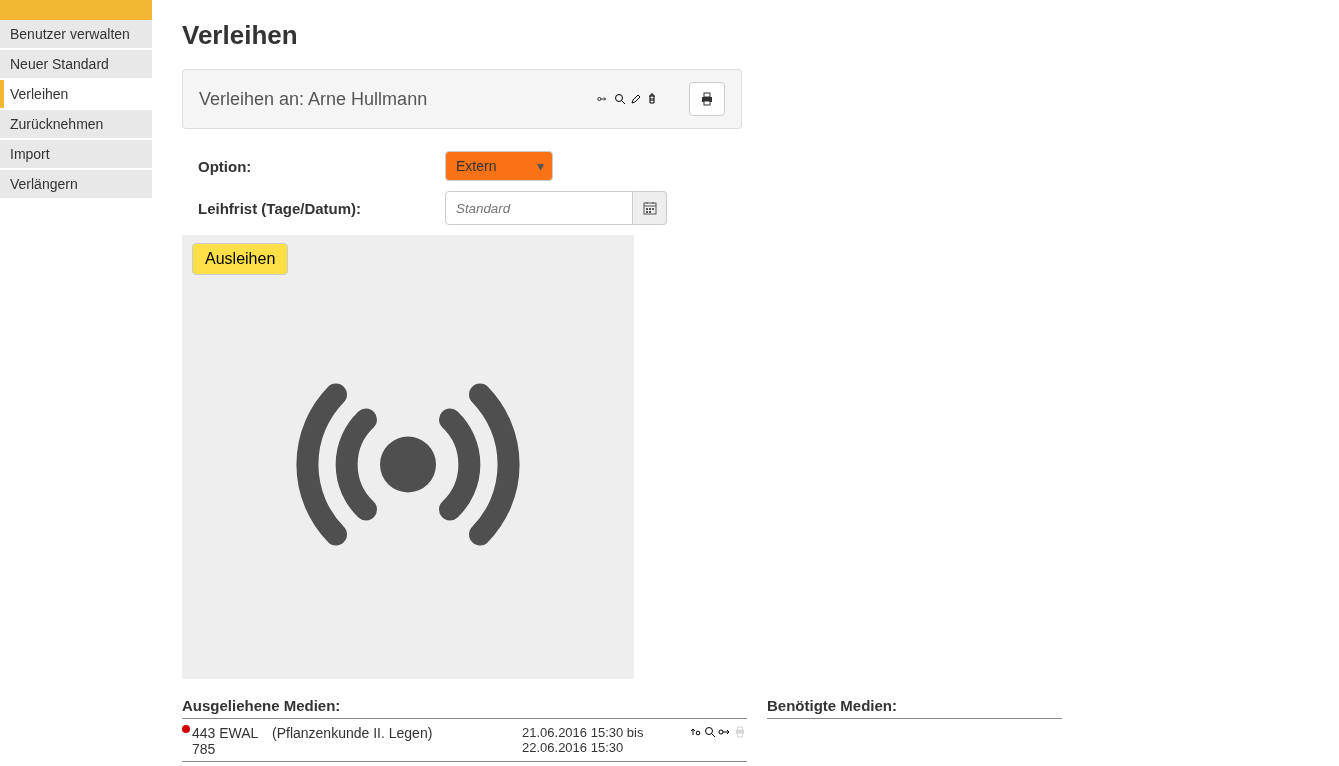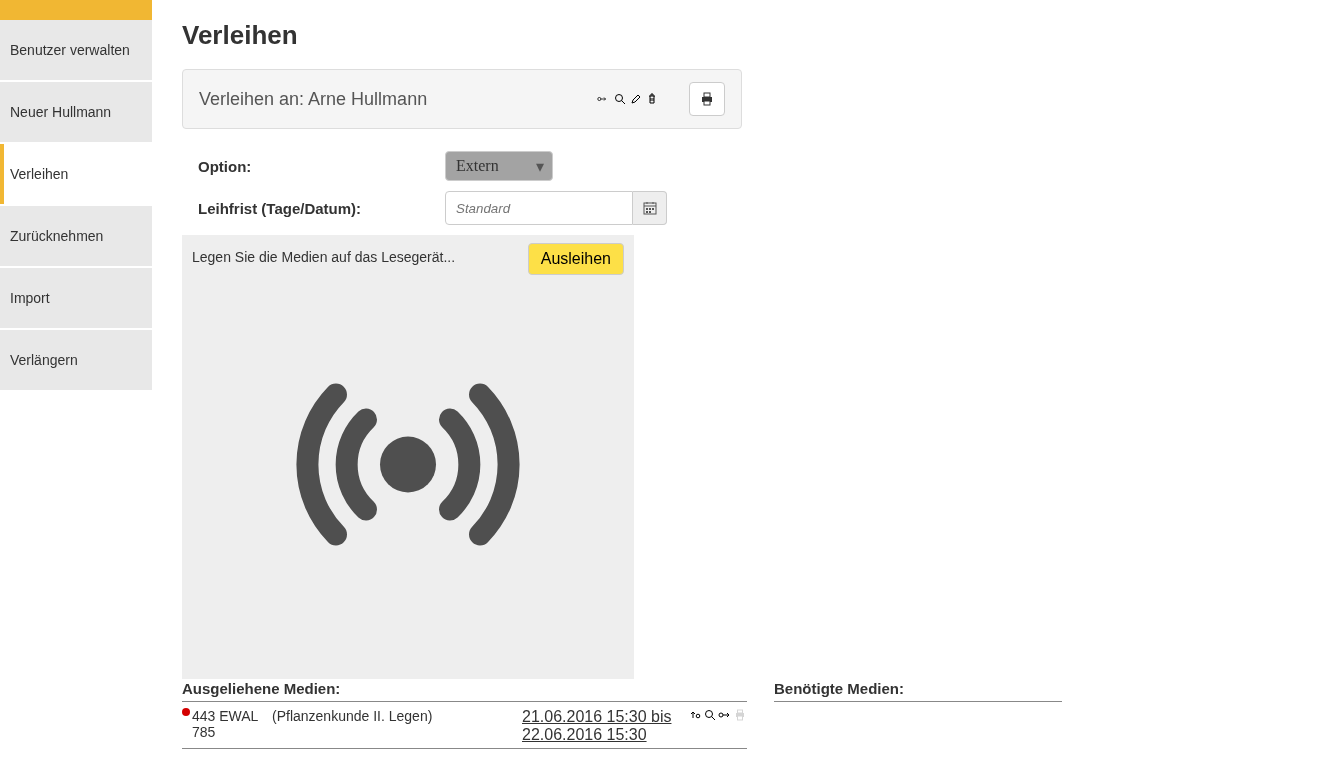--- a/index.html
+++ b/index.html
@@ -14,21 +14,21 @@
   .sidebar {
     width: 152px;
     flex-shrink: 0;
   }
   .sidebar-accent {
     height: 20px;
     background: #f1b733;
   }
   .side-item {
     background: #e8e8e8;
-    padding: 22px 10px;
+    padding: 6px 10px;
     margin-bottom: 2px;
     font-size: 14px;
     cursor: pointer;
     color: #333;
   }
   .side-item.active {
     background: #fff;
     border-left: 4px solid #f1b733;
     padding-left: 6px;
   }
@@ -77,28 +77,27 @@
     width: 36px; height: 34px;
     display:flex;align-items:center;justify-content:center;
     cursor:pointer;
     margin-left: 6px;
   }
   .form-area { margin: 22px 0 0 16px; width: 560px; }
   .form-row { display:flex; align-items:center; margin-bottom: 10px; gap: 12px; }
   .form-label { width: 235px; font-weight:bold; font-size:15px; }
   .select {
     border:1px solid #ccc; border-radius:4px;
-    background:#a3a3a3;
+    background:#f97316;
     height:30px; width:108px;
     padding: 0 24px 0 10px;
     position:relative;
     cursor:pointer;
     display:flex;align-items:center;
-    font-size:16px;
-    font-family:Liberation Serif, serif;
+    font-size:14px;
   }
   .select::after{
     content:"▾"; position:absolute; right:8px; color:#555;
   }
   .input-group { display:flex; }
   .text-input {
     border:1px solid #ccc; border-radius:4px 0 0 4px;
     height:34px; width:188px; padding:0 10px;
     font-style:italic; color:#999;
     background:#fff;
@@ -122,49 +121,49 @@
   .btn {
     border:1px solid #ccc; background:#fde047;
     border-radius:4px; padding:6px 12px;
     cursor:pointer; font-size:16px;
   }
   .rfid-icon {
     position:absolute; left:50%; top:52%;
     transform:translate(-50%,-50%);
     color:#4f4f4f;
   }
-  .bottom { display:flex; gap:27px; margin-top:1px; width: 880px;}
+  .bottom { display:flex; gap:20px; margin-top:18px; width: 880px;}
   .col { }
   .col-left { width: 565px;}
   .col-right { flex:1;}
   .col-title { font-weight:bold; font-size:15px; margin-bottom:4px;}
   .hr { border:none; border-top:1px solid #888; margin:0 0 4px 0;}
   .row {
     display:flex; align-items:flex-start;
     border-bottom:1px solid #888;
     padding: 2px 0 4px 0;
     font-size:14px;
   }
   .dot {
     width:8px;height:8px;border-radius:50%;
     display:inline-block;margin-right:2px;
   }
   .code-cell { width: 80px; }
   .title-cell { flex:1; }
-  .date-cell { width: 165px; font-size:16px;text-decoration:underline;}
+  .date-cell { width: 165px; font-size:13px;}
   .actions-cell { display:flex; gap:1px; align-items:center; width: 60px; justify-content:flex-end;}
 </style>
 </head>
 <body>
 
 <div class="layout">
   <div class="sidebar">
     <div class="sidebar-accent"></div>
     <div class="side-item">Benutzer verwalten</div>
-    <div class="side-item">Neuer Hullmann</div>
+    <div class="side-item">Neuer Standard</div>
     <div class="side-item active">Verleihen</div>
     <div class="side-item">Zurücknehmen</div>
     <div class="side-item">Import</div>
     <div class="side-item">Verlängern</div>
   </div>
 
   <div class="main">
     <h1>Verleihen</h1>
 
     <div class="panel">
@@ -227,21 +226,20 @@
                 <rect x="3" y="10" width="2" height="2" fill="#555"></rect>
                 <rect x="6" y="10" width="2" height="2" fill="#555"></rect>
               </svg>
           </div>
         </div>
       </div>
     </div>
 
     <div class="reader-box">
       <div class="reader-top">
-        <div class="reader-text">Legen Sie die Medien auf das Lesegerät...</div>
         <button class="btn">Ausleihen</button>
       </div>
       <div class="rfid-icon">
         <svg width="260" height="210" viewBox="0 0 260 210">
           <g fill="none" stroke="#4f4f4f" stroke-width="22" stroke-linecap="round">
             <circle cx="130" cy="105" r="28" fill="#4f4f4f" stroke="none"></circle>
             <path d="M 88 60 A 62 62 0 0 0 88 150"></path>
             <path d="M 172 60 A 62 62 0 0 1 172 150"></path>
             <path d="M 58 35 A 100 100 0 0 0 58 175"></path>
             <path d="M 202 35 A 100 100 0 0 1 202 175"></path>

